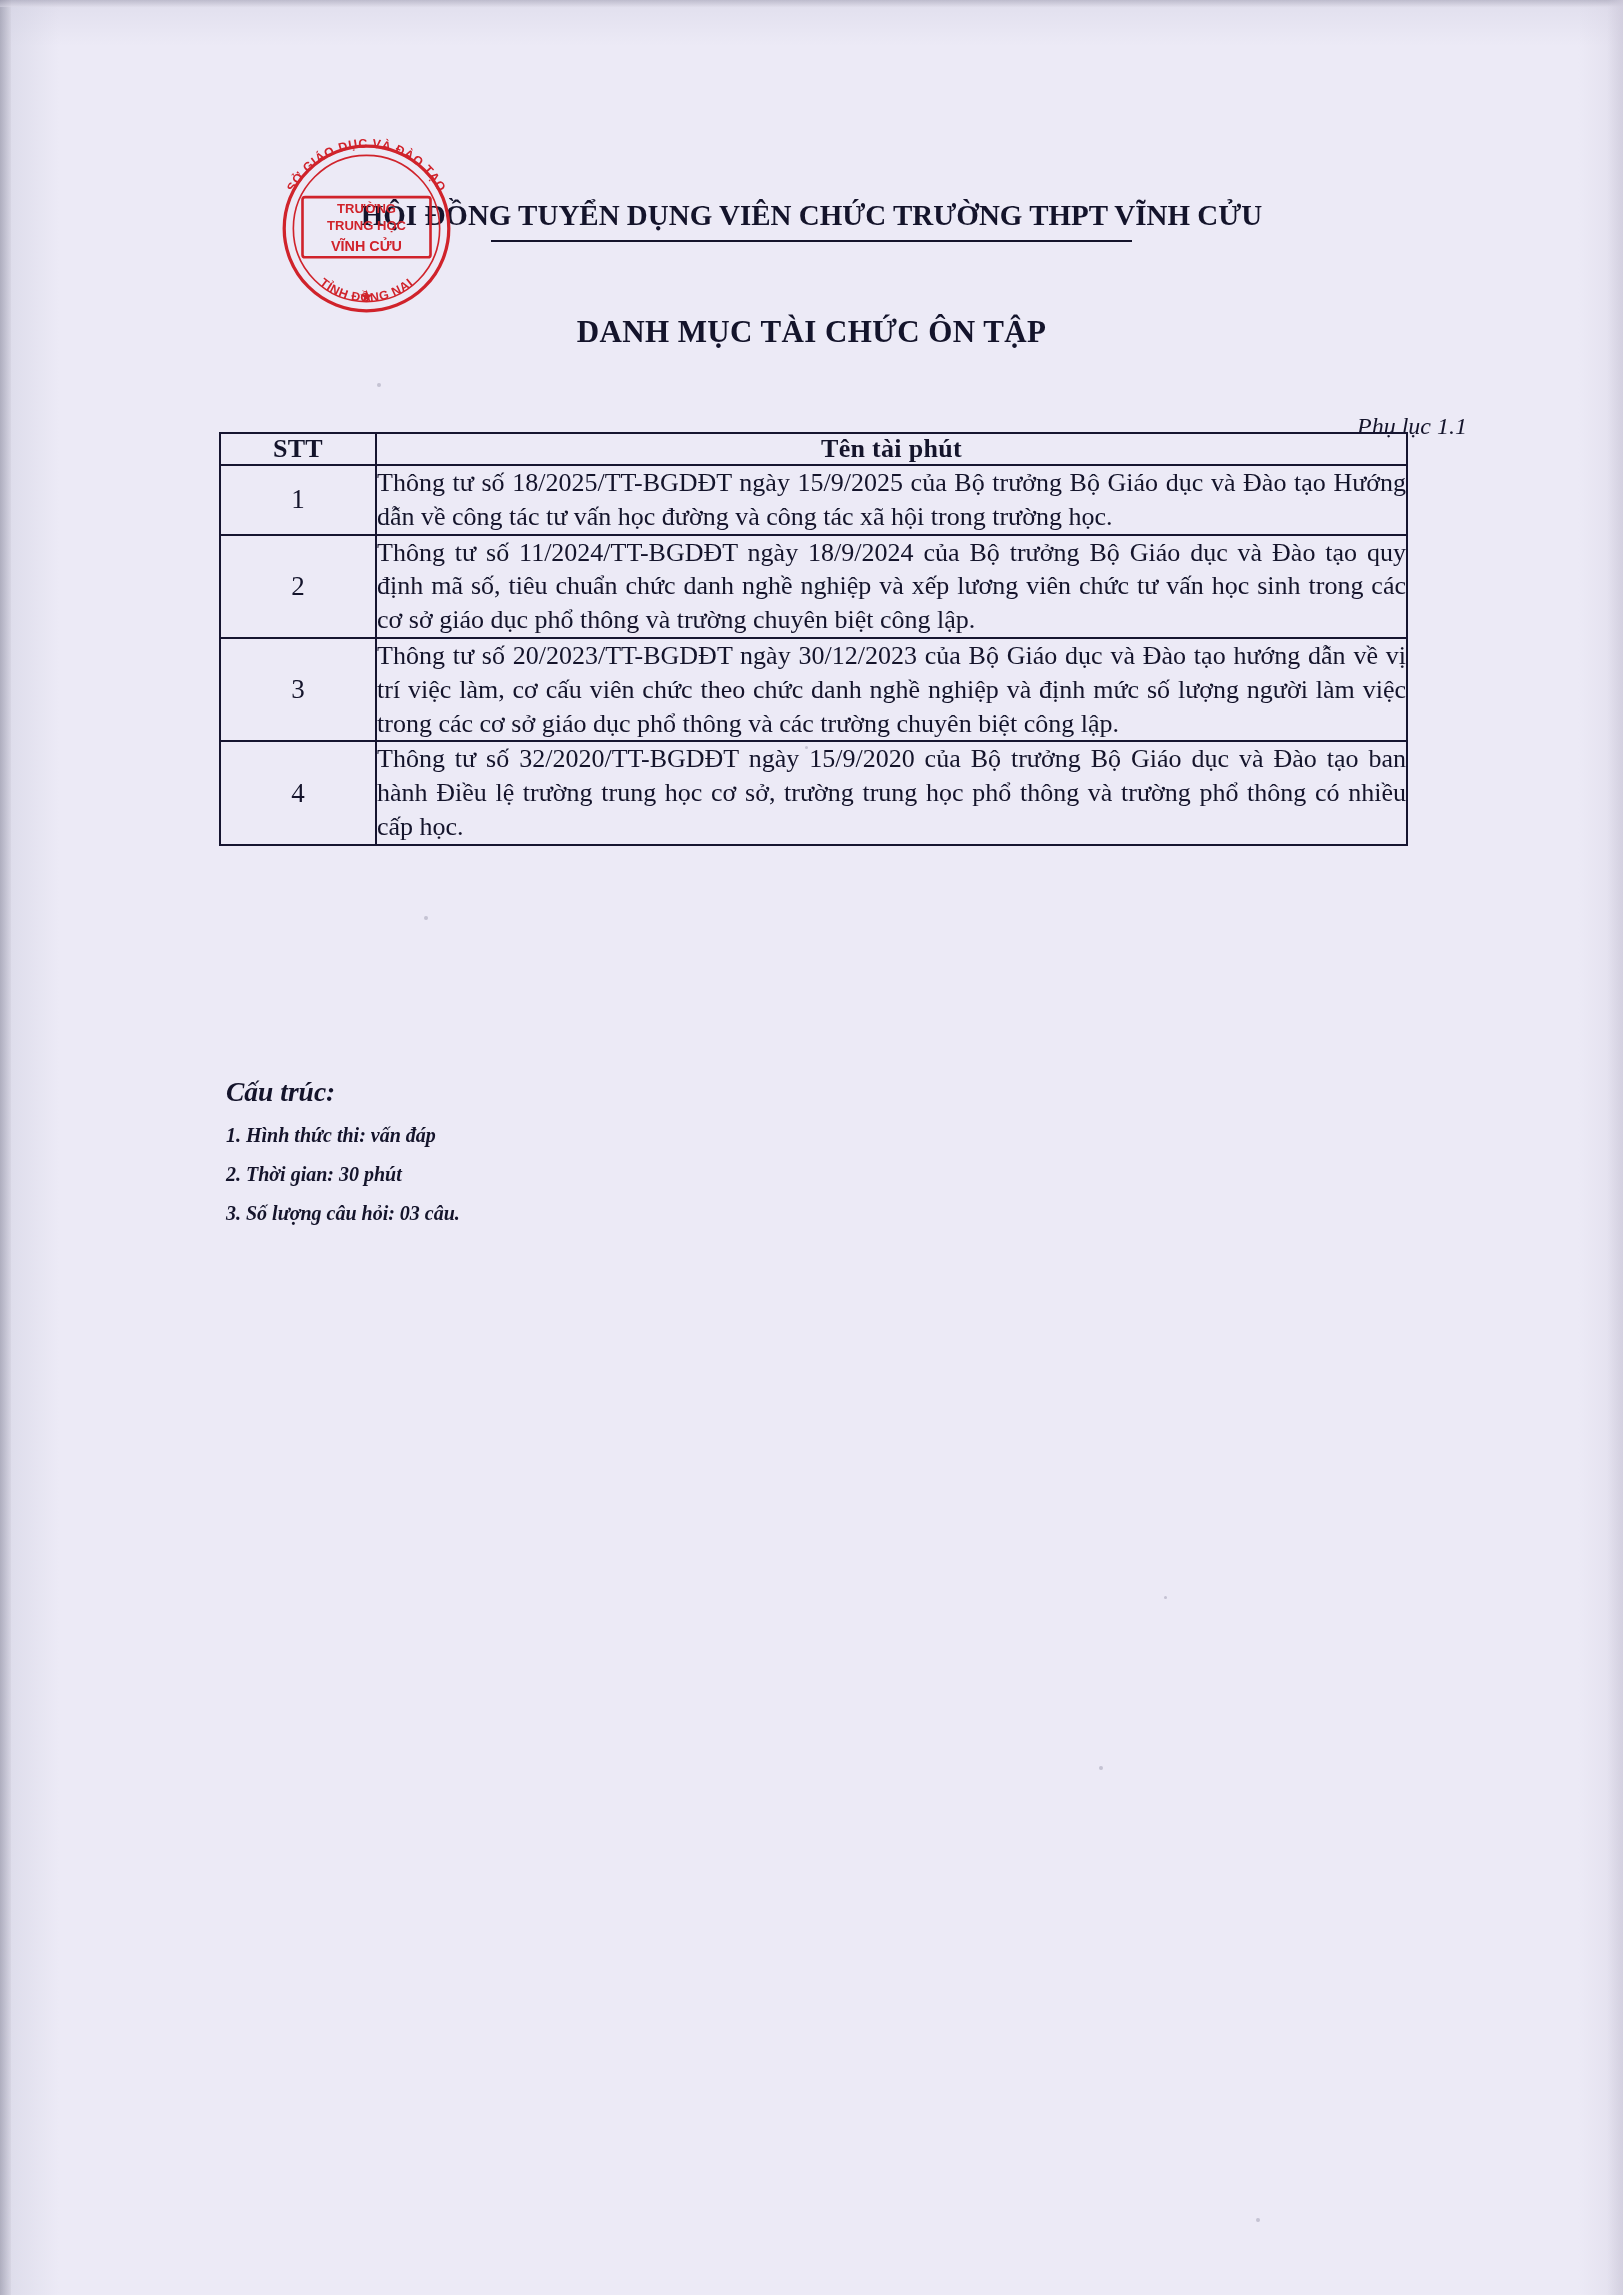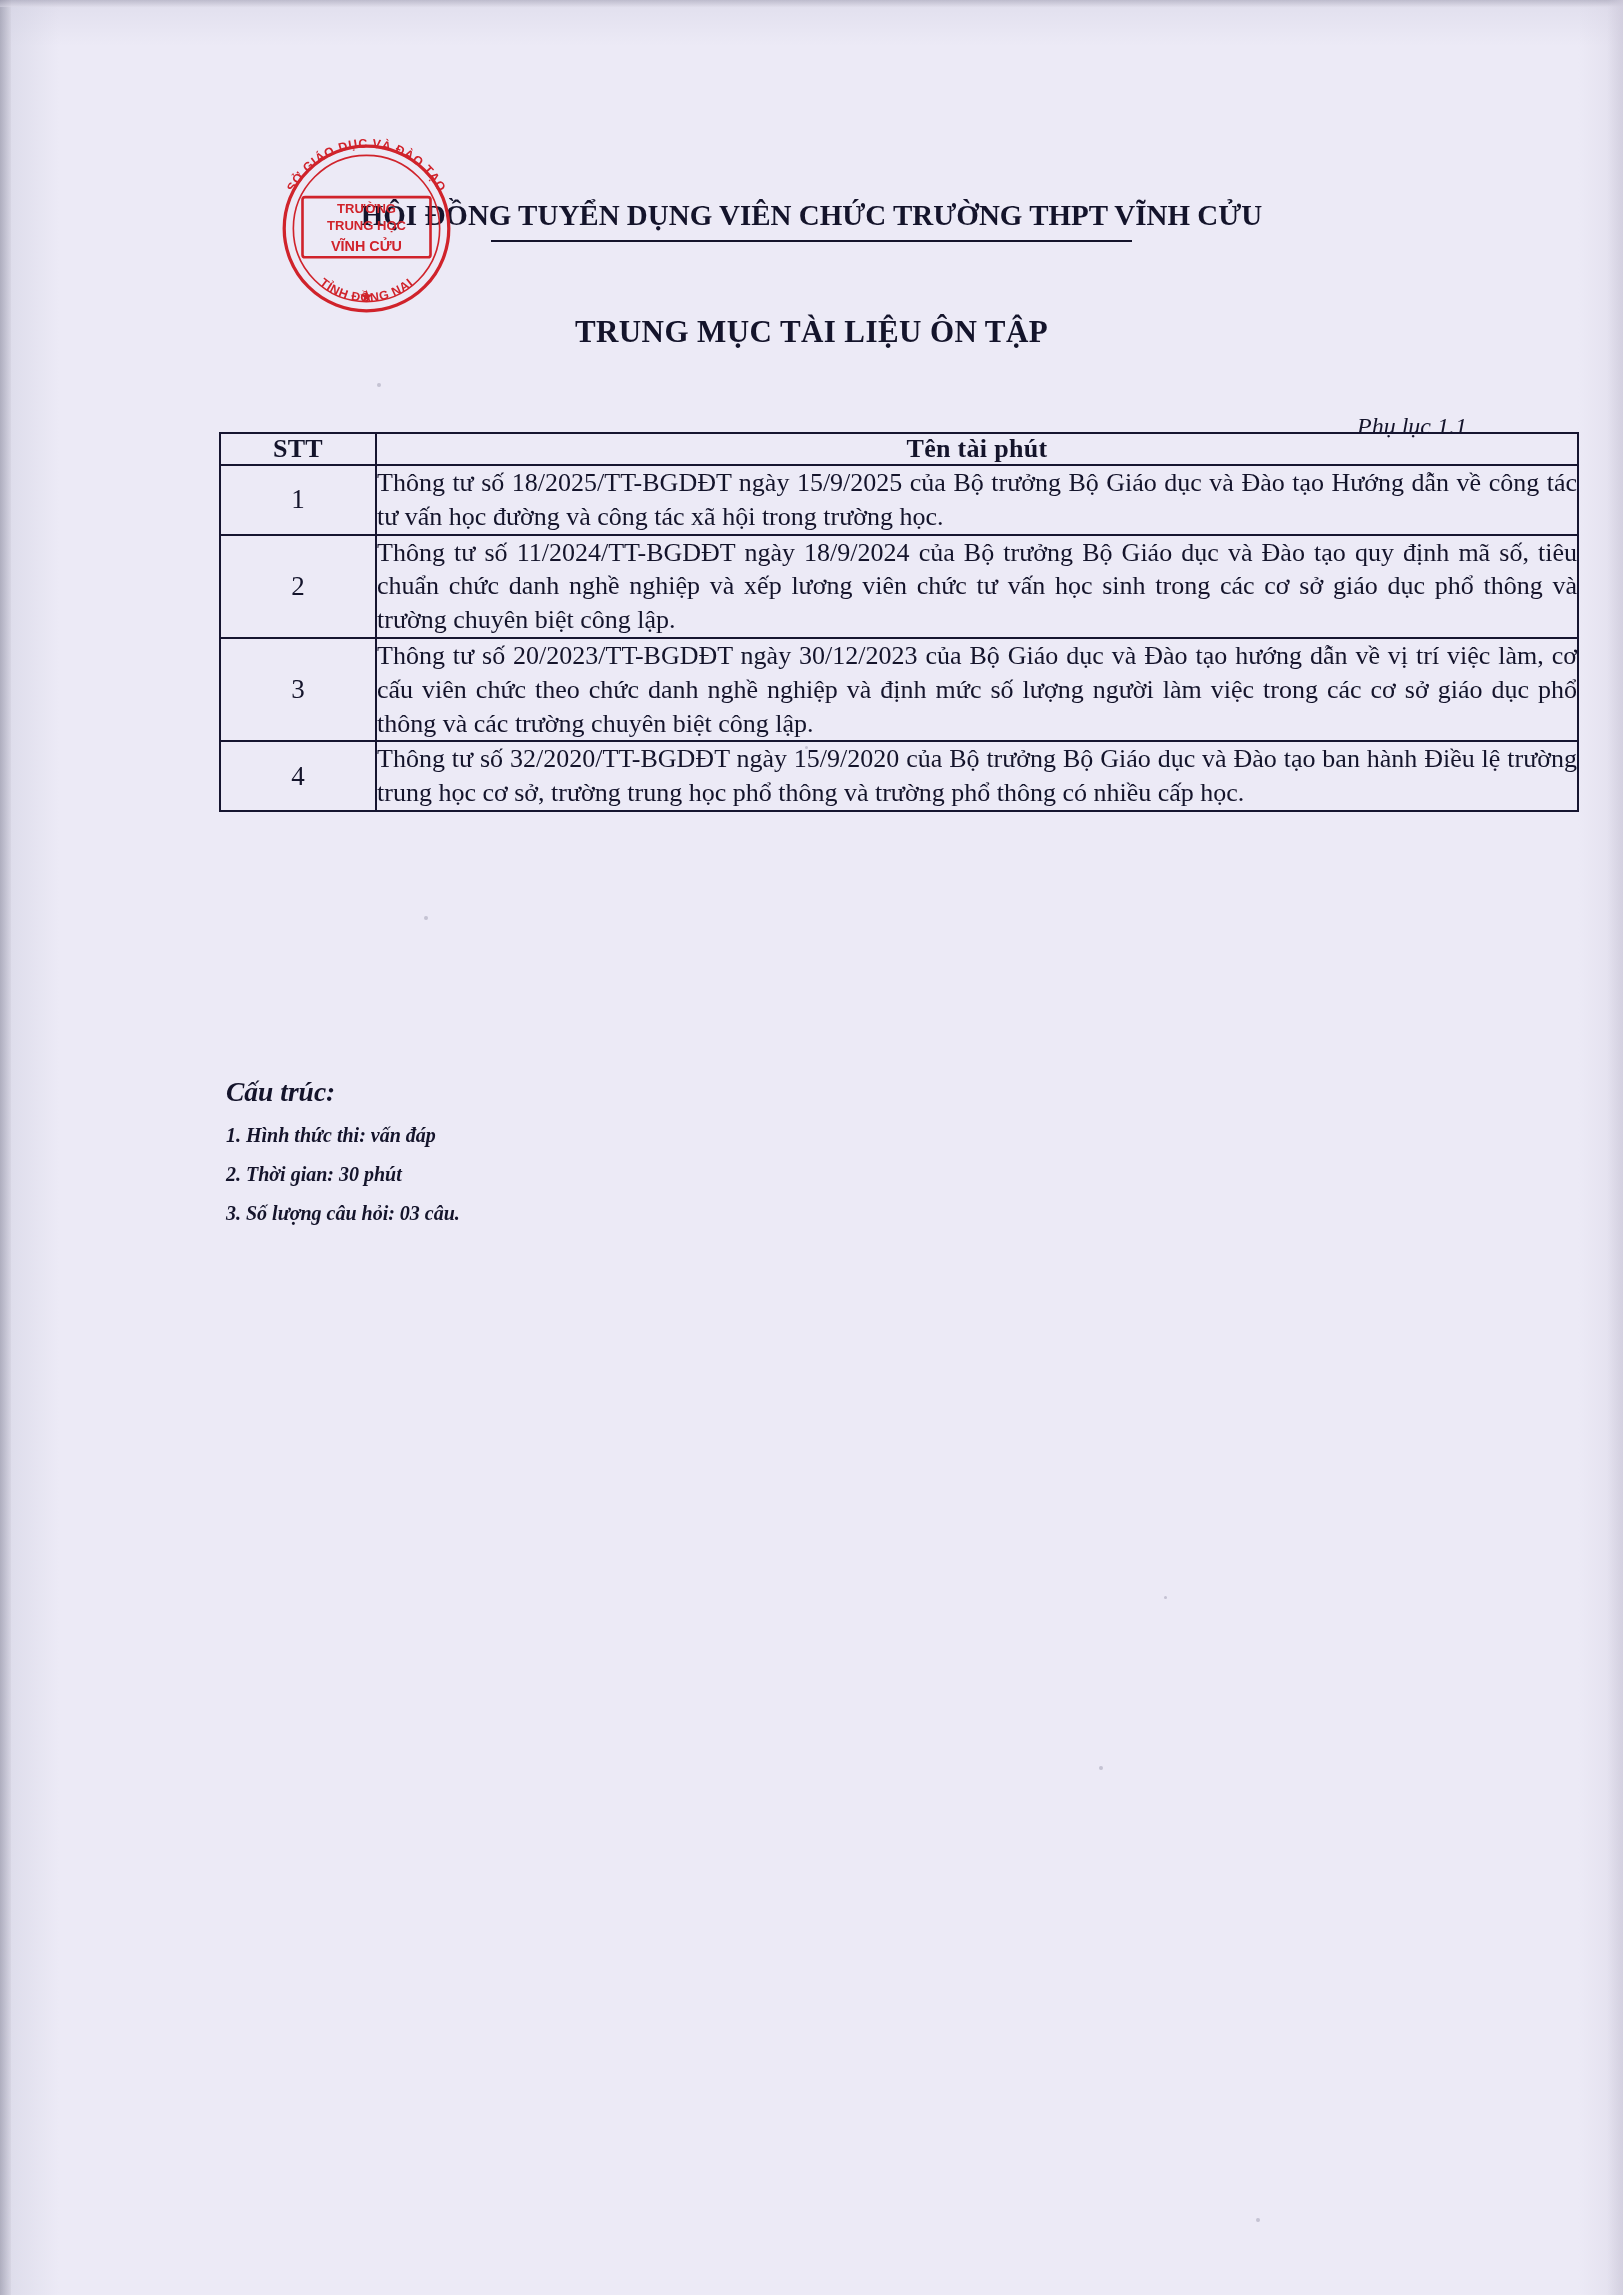--- a/index.html
+++ b/index.html
@@ -117,21 +117,21 @@
     color: #d0232b;
     pointer-events: none;
   }
   .stamp svg { display:block; }
 
   
   .doc-table {
     position: absolute;
     left: 219px;
     top: 432px;
-    width: 1360px;
+    width: 1189px;
     border-collapse: collapse;
     table-layout: fixed;
   }
   .doc-table td, .doc-table th {
     border: 2px solid #161530;
     padding: 0;
   }
   .col-stt { width: 156px; }
   .th-cell {
     text-align: center;
@@ -213,21 +213,21 @@
           <textPath href="#arcBottom" startOffset="50%" text-anchor="middle">TỈNH ĐỒNG NAI</textPath>
         </text>
         <text x="160" y="136" text-anchor="middle" font-family="Liberation Sans, sans-serif" font-size="20" font-weight="bold" fill="#d0232b">TRƯỜNG</text>
         <text x="160" y="163" text-anchor="middle" font-family="Liberation Sans, sans-serif" font-size="20" font-weight="bold" fill="#d0232b">TRUNG HỌC</text>
         <text x="160" y="194" text-anchor="middle" font-family="Liberation Sans, sans-serif" font-size="22" font-weight="bold" fill="#d0232b">VĨNH CỬU</text>
         <text x="160" y="272" text-anchor="middle" font-size="26" fill="#d0232b">★</text>
       </svg>
     </div>
 
     <div class="title-block">
-      <div class="title-main">TRUNG MỤC TÀI LIỆU ÔN TẬP</div>
+      <div class="title-main">DANH MỤC TÀI CHỨC ÔN TẬP</div>
     </div>
     <div class="annex">Phụ lục 1.1</div>
 
     <table class="doc-table">
       <colgroup>
         <col class="col-stt">
         <col>
       </colgroup>
       <thead>
         <tr>

